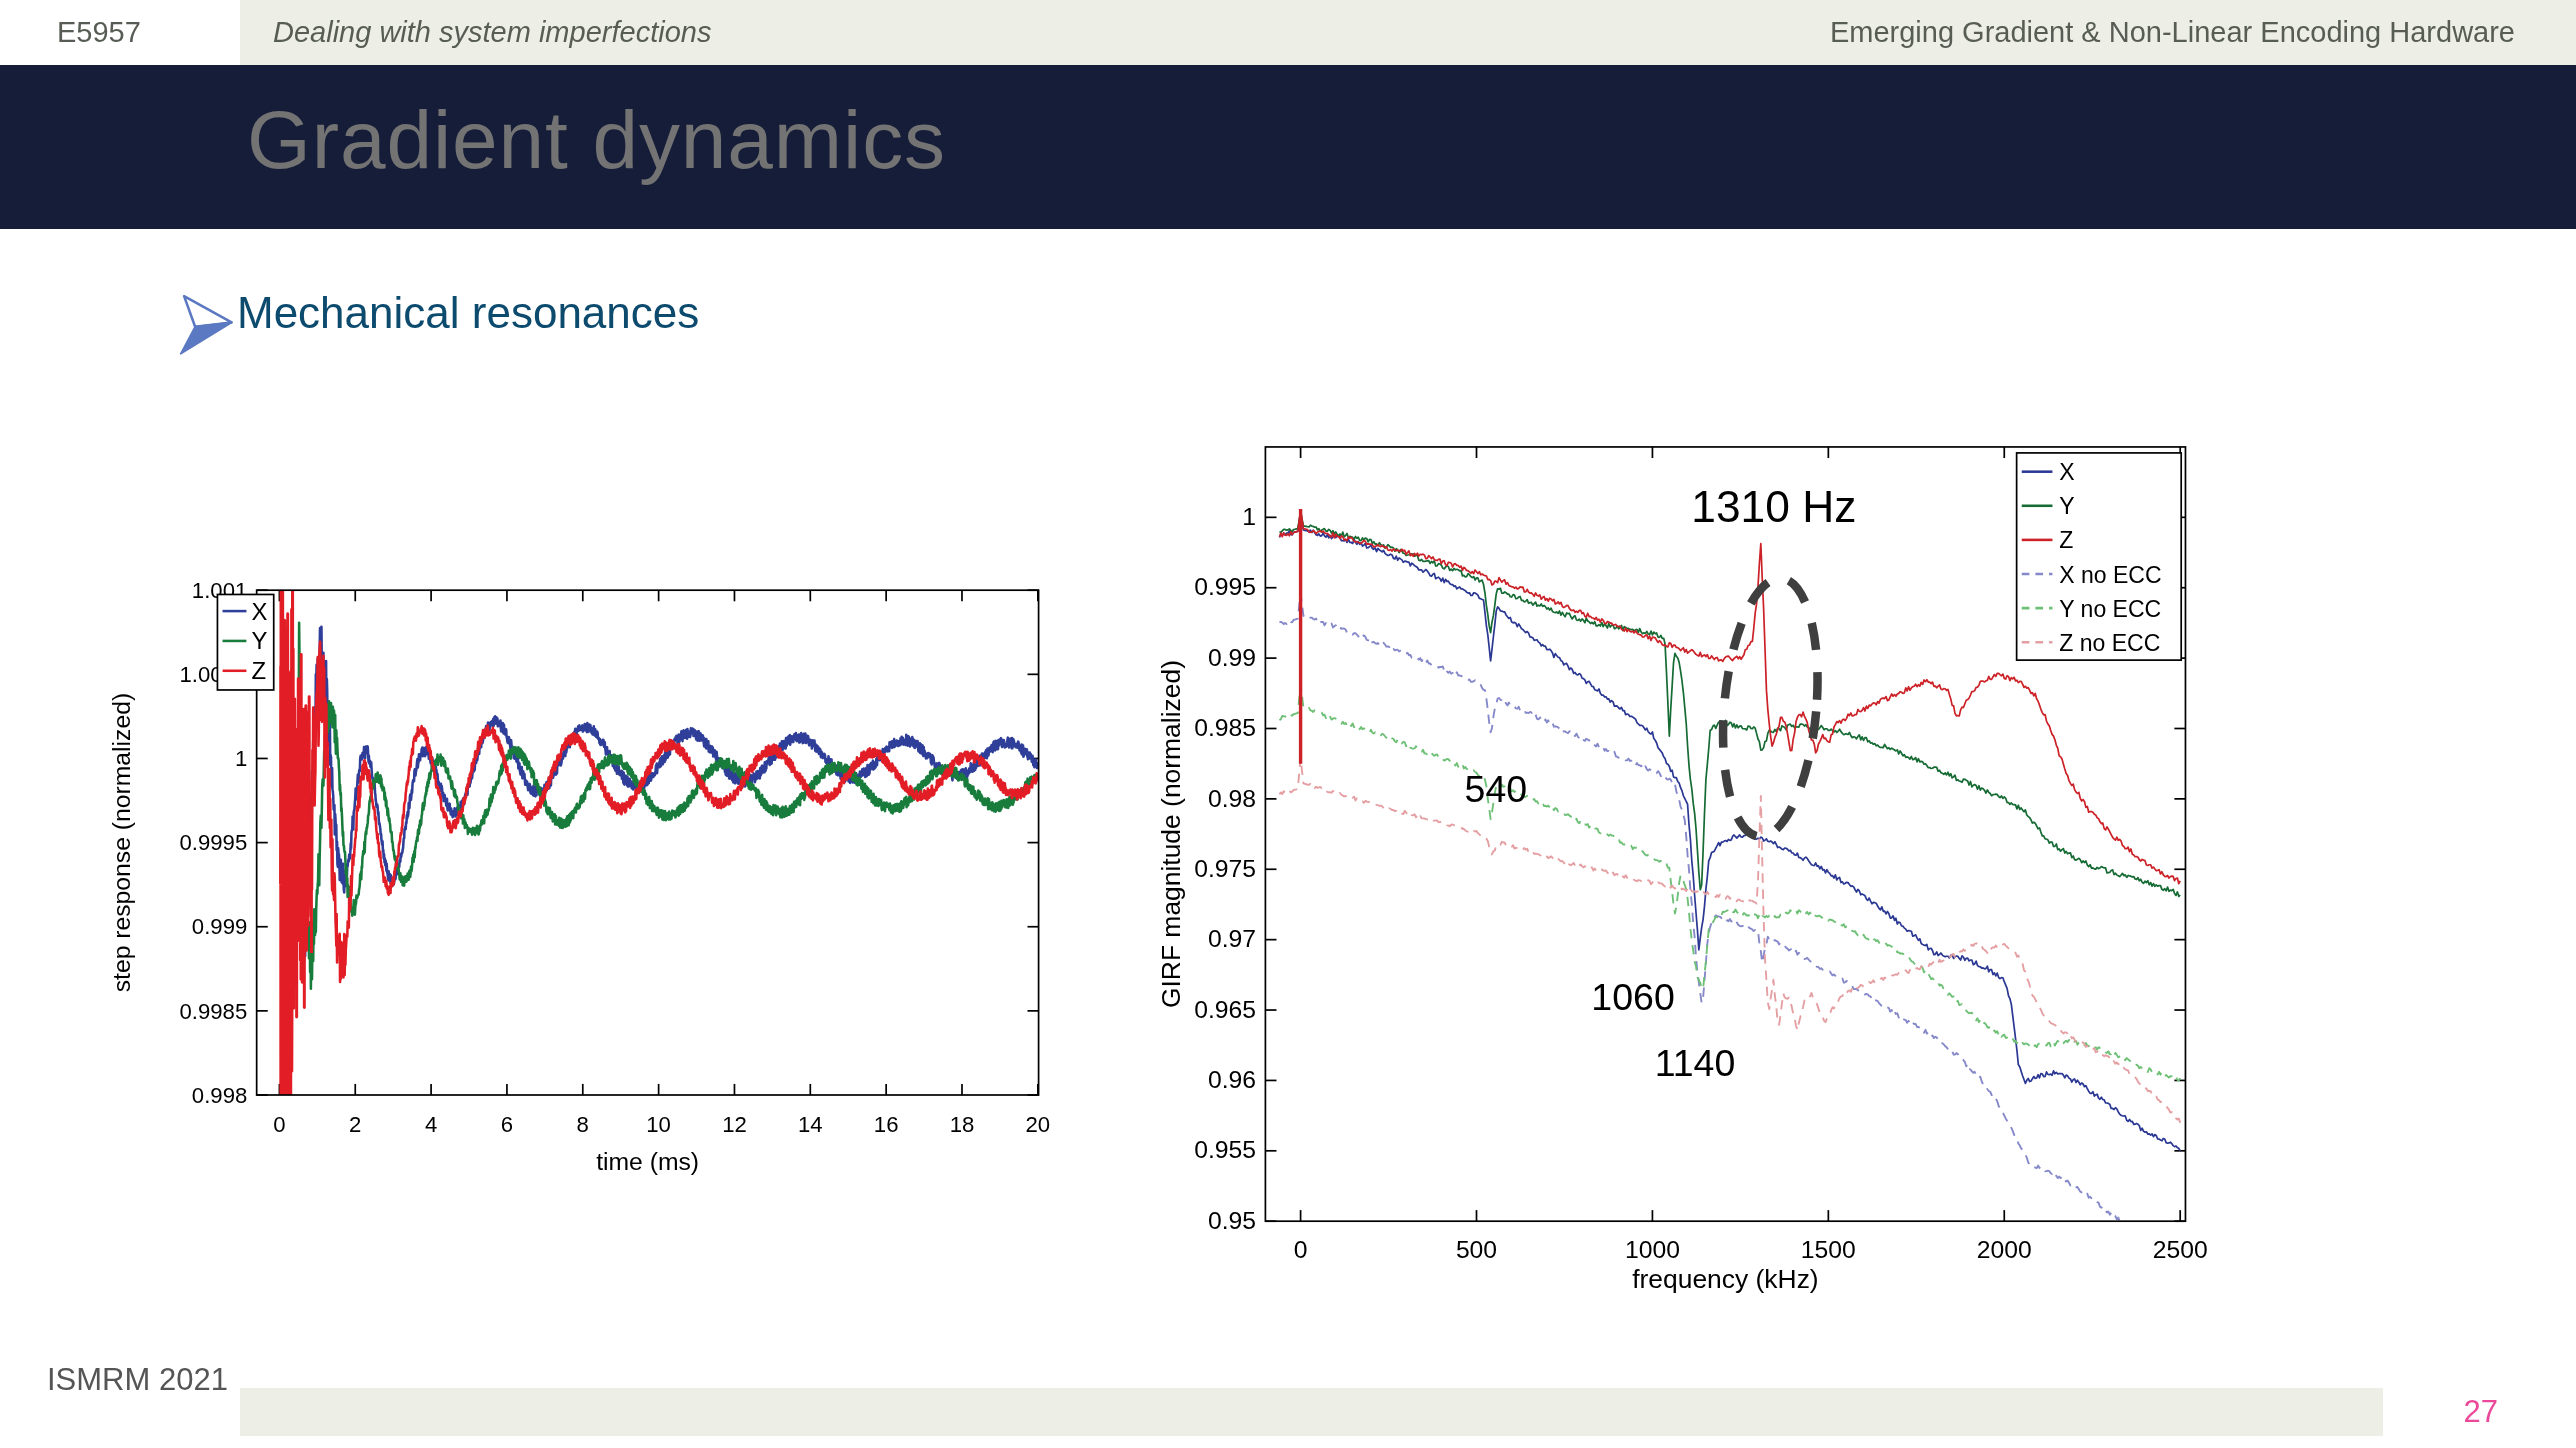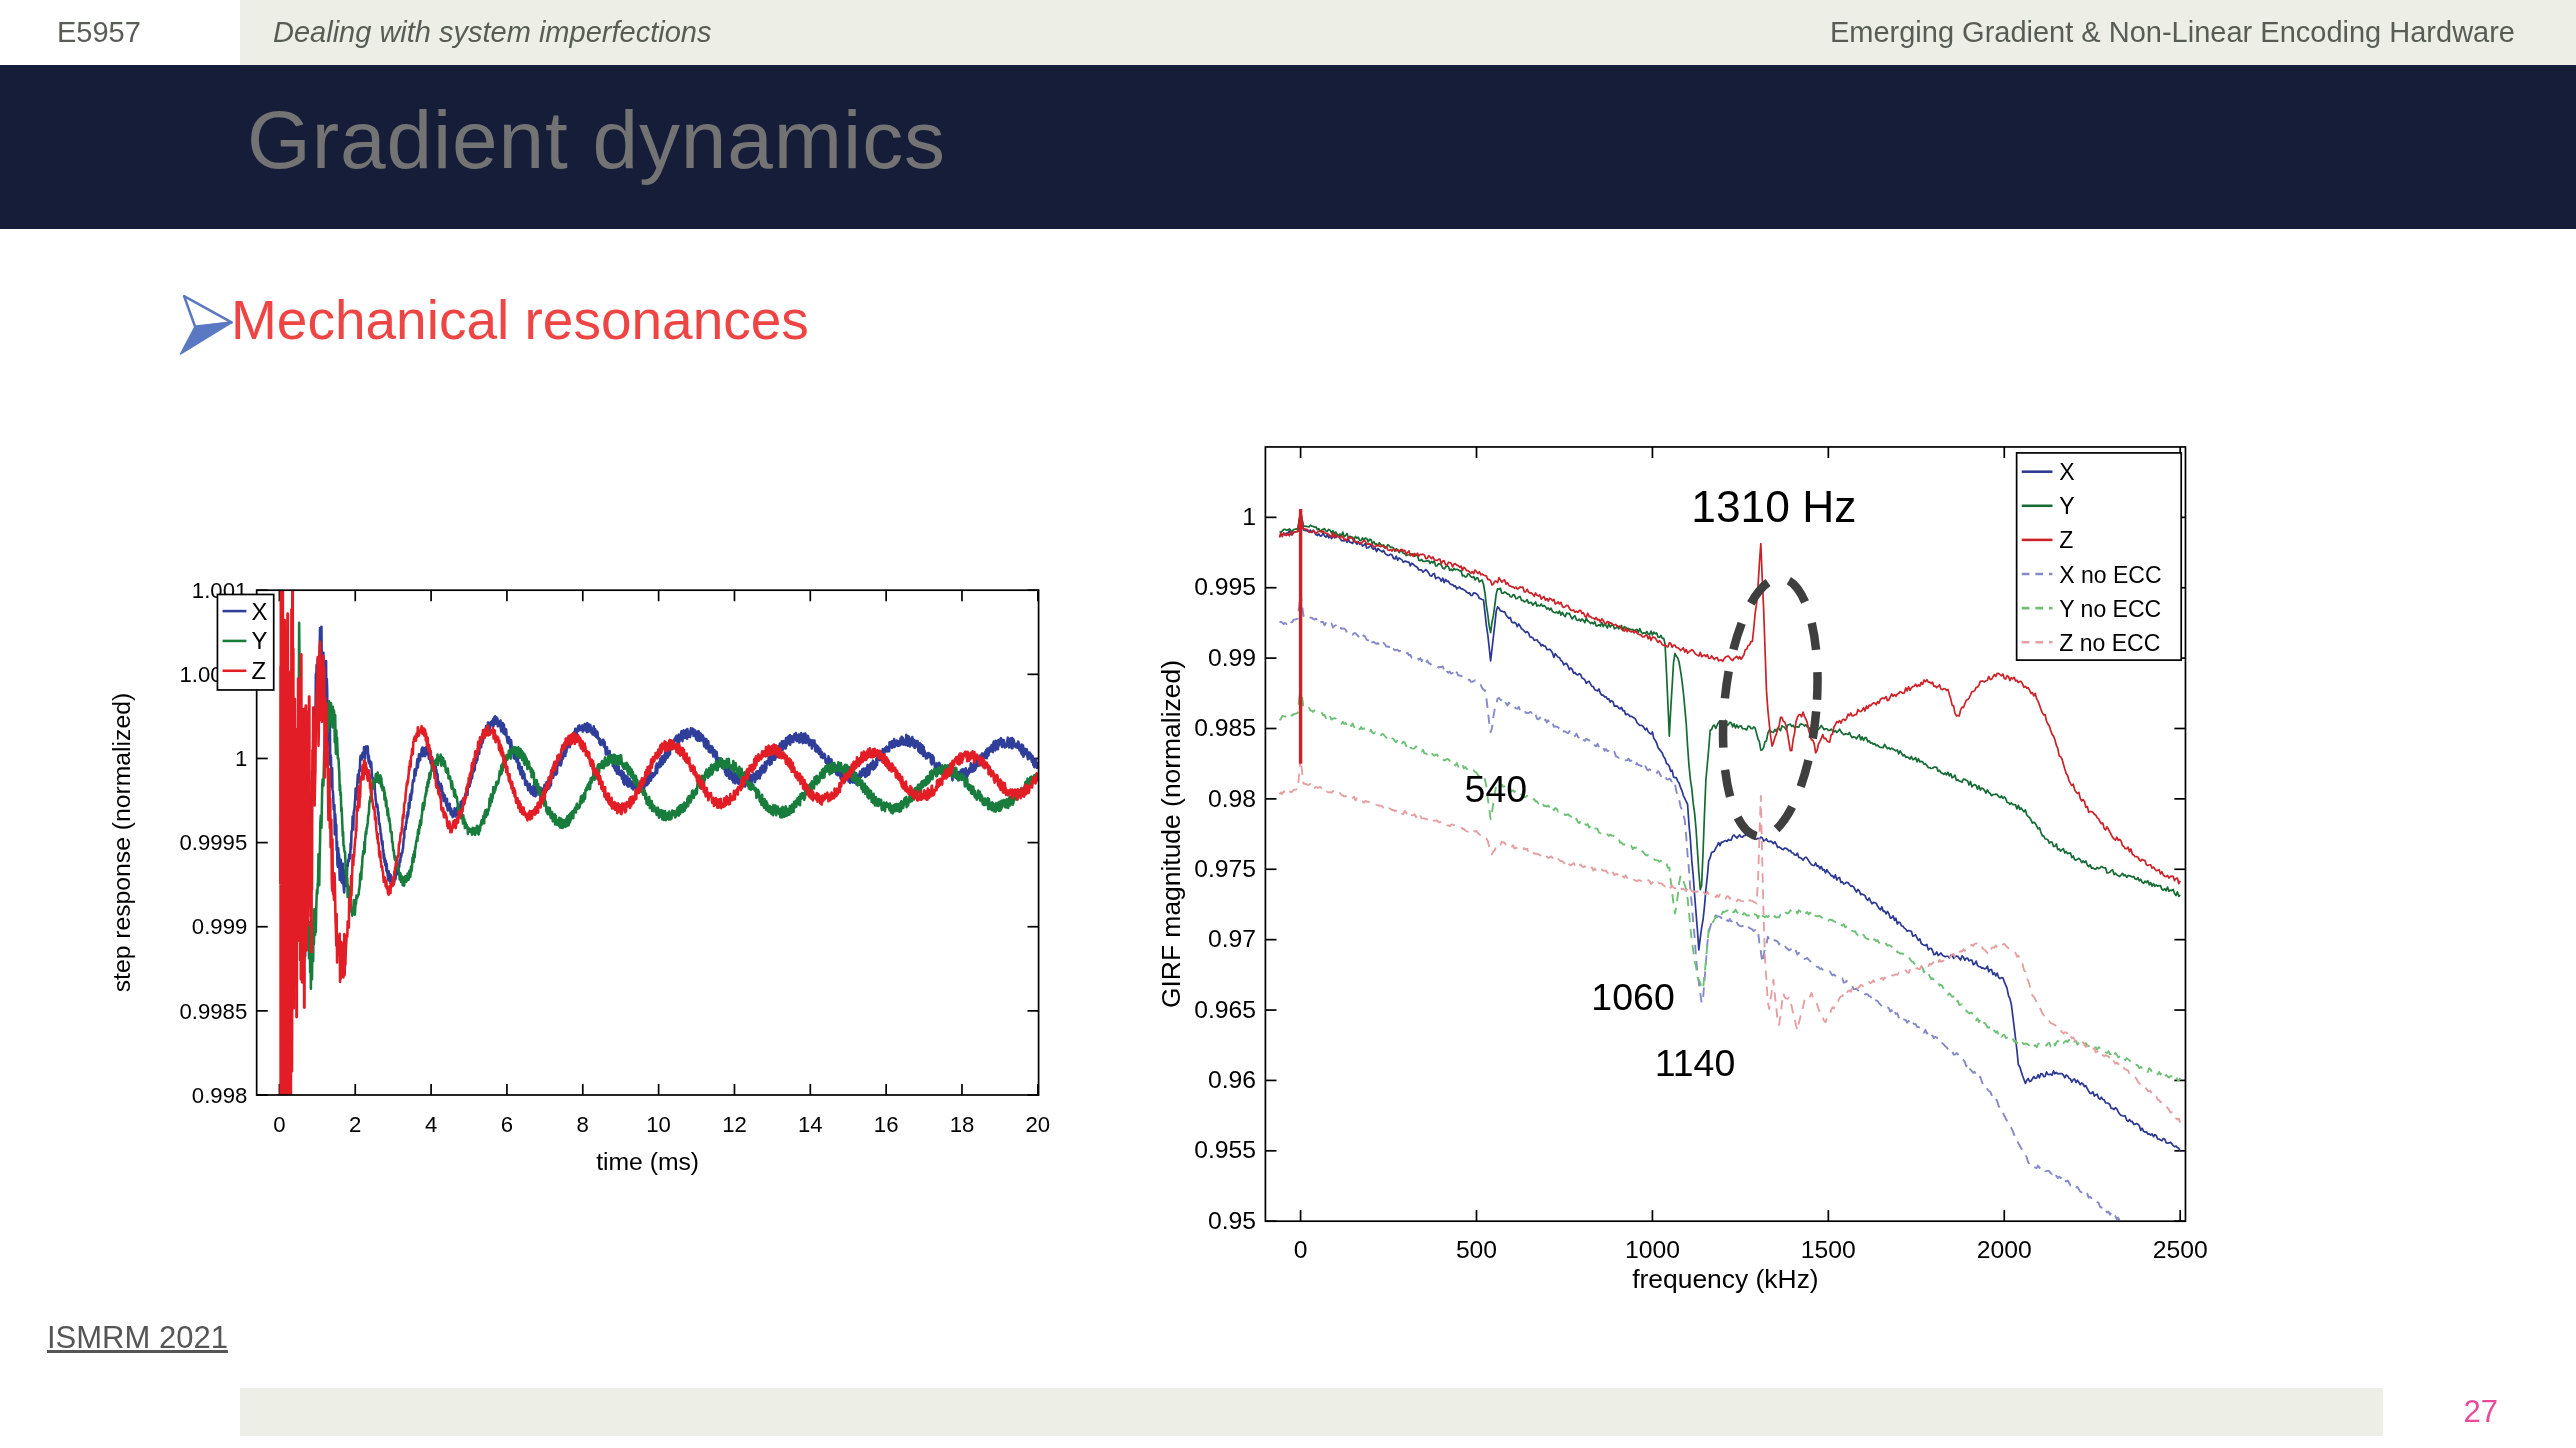--- a/index.html
+++ b/index.html
@@ -12,26 +12,26 @@
   .header-accent{position:absolute;left:240px;top:0;right:0;height:65px;background:#edefe7;}
   .header-code{position:absolute;left:57px;top:0;height:65px;line-height:65px;font-size:29px;color:#575d55;}
   .header-session{position:absolute;left:273px;top:0;height:65px;line-height:65px;font-size:29px;color:#575d55;font-style:italic;}
   .header-track{position:absolute;right:61px;top:0;height:80px;line-height:65px;font-size:29px;color:#575d55;}
   
   .title-band{position:absolute;left:0;top:65px;width:2576px;height:164px;background:#151d38;}
   .page-title{position:absolute;left:247px;top:28px;font-size:82px;font-weight:400;color:#737373;letter-spacing:0.9px;}
   
   .bullet-row{position:absolute;left:179px;top:288px;height:77px;}
   .bullet-arrow{position:absolute;left:0px;top:6.8px;}
-  .bullet-text{position:absolute;left:52px;top:0px;font-size:55px;color:#ef4444;white-space:nowrap;}
+  .bullet-text{position:absolute;left:58px;top:0px;font-size:44px;color:#0c4a6e;white-space:nowrap;}
   
   .chart-svg{position:absolute;left:0;top:0;width:2576px;height:1449px;pointer-events:none;}
   
   .footer-bar{position:absolute;left:240px;top:1388px;width:2143px;height:48px;background:#edefe7;}
-  .footer-left{position:absolute;left:47px;top:1314px;height:48px;line-height:48px;font-size:31px;color:#555555;text-decoration:underline;}
+  .footer-left{position:absolute;left:47px;top:1356px;height:48px;line-height:48px;font-size:31px;color:#555555;}
   .footer-page{position:absolute;right:78px;top:1388px;height:48px;line-height:48px;font-size:31px;color:#ec4899;}
 </style>
 </head>
 <body>
 
 <div class="slide">
 
   <div class="header">
     <div class="header-accent"></div>
     <div class="header-code">E5957</div>

